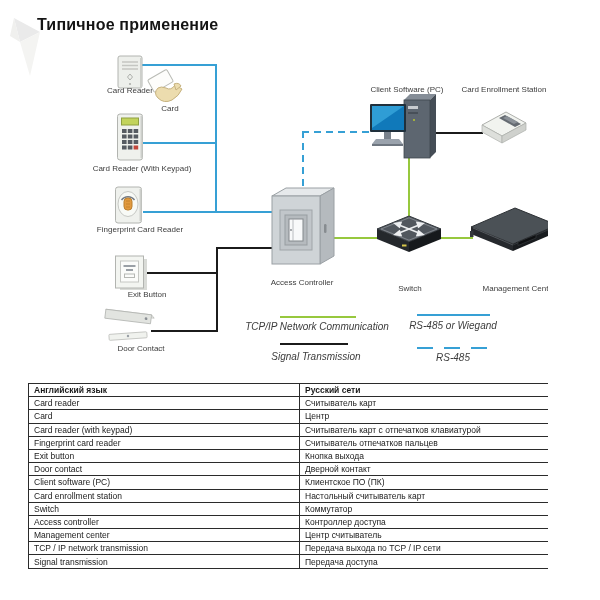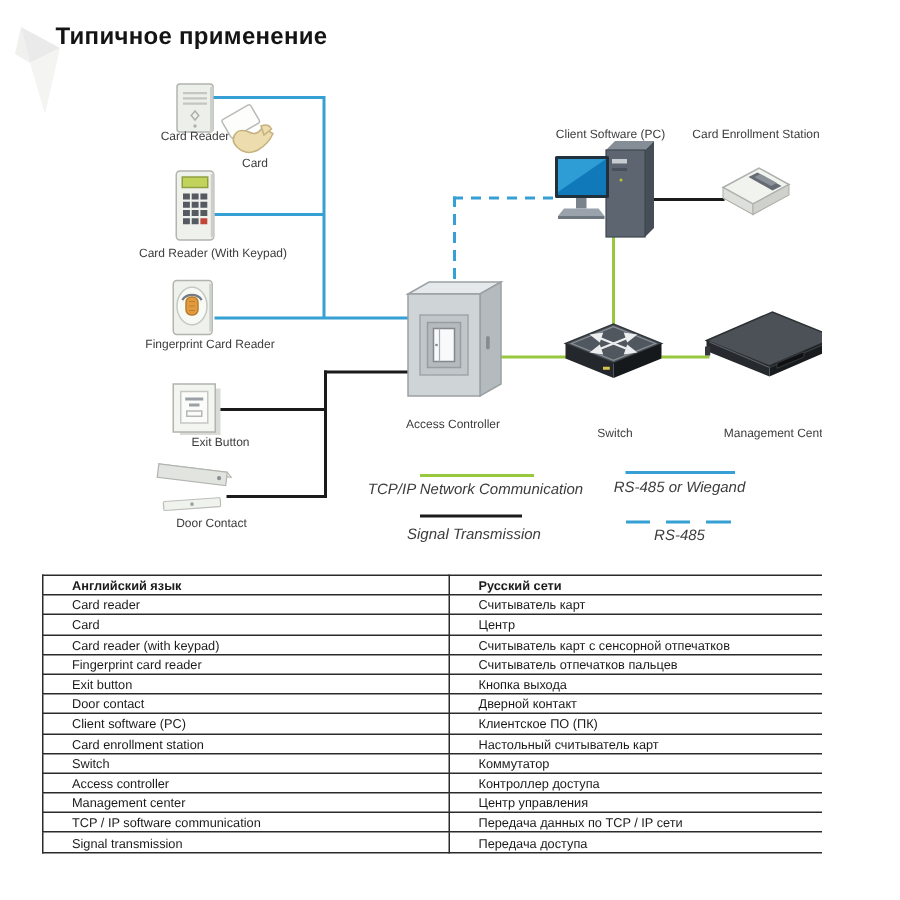--- a/index.html
+++ b/index.html
@@ -13,21 +13,21 @@
   .blue{background:#36a0d5;}
   .black{background:#1b1b1b;}
   .green{background:#97c83e;}
   .h15{height:1.5px;} .w15{width:1.5px;} .h2{height:2px;} .w2{width:2px;}
   .dash-v{width:1.5px;background:repeating-linear-gradient(180deg,#36a0d5 0 7px,transparent 7px 12px);}
   .dash-h{height:1.5px;background:repeating-linear-gradient(90deg,#36a0d5 0 7px,transparent 7px 12px);}
   .dash-leg{height:1.5px;background:repeating-linear-gradient(90deg,#36a0d5 0 16px,transparent 16px 27px);}
   
   #trans-table{position:absolute;left:28px;top:383px;width:547px;border-collapse:collapse;
                table-layout:fixed;font-size:8.5px;color:#1a1a1a;}
-  #trans-table td,#trans-table th{border:1px solid #2b2b2b;height:12.2px;padding:0 0 0 19px;
+  #trans-table td,#trans-table th{border:1px solid #2b2b2b;height:12.2px;padding:0 0 0 5px;
                text-align:left;overflow:hidden;white-space:nowrap;font-weight:normal;vertical-align:middle;}
   #trans-table th{font-weight:bold;}
   #trans-table col.c1{width:271px;} #trans-table col.c2{width:276px;}
 </style>
 </head>
 <body>
 
 <div id="page">
 
   <svg class="abs" style="left:4px;top:12px" width="42" height="72" viewBox="0 0 42 72">
@@ -224,21 +224,21 @@
     <tr>
           <td>Card reader</td>
           <td>Считыватель карт</td>
         </tr>
     <tr>
           <td>Card</td>
           <td>Центр</td>
         </tr>
     <tr>
           <td>Card reader (with keypad)</td>
-          <td>Считыватель карт с сенсорной отпечатков</td>
+          <td>Считыватель карт с отпечатков клавиатурой</td>
         </tr>
     <tr>
           <td>Fingerprint card reader</td>
           <td>Считыватель отпечатков пальцев</td>
         </tr>
     <tr>
           <td>Exit button</td>
           <td>Кнопка выхода</td>
         </tr>
     <tr>
@@ -256,25 +256,25 @@
     <tr>
           <td>Switch</td>
           <td>Коммутатор</td>
         </tr>
     <tr>
           <td>Access controller</td>
           <td>Контроллер доступа</td>
         </tr>
     <tr>
           <td>Management center</td>
-          <td>Центр управления</td>
-        </tr>
-    <tr>
-          <td>TCP / IP software communication</td>
-          <td>Передача данных по TCP / IP сети</td>
+          <td>Центр считыватель</td>
+        </tr>
+    <tr>
+          <td>TCP / IP network transmission</td>
+          <td>Передача выхода по TCP / IP сети</td>
         </tr>
     <tr>
           <td>Signal transmission</td>
           <td>Передача доступа</td>
         </tr>
   </tbody>
     </table>
 
 </div>
 

